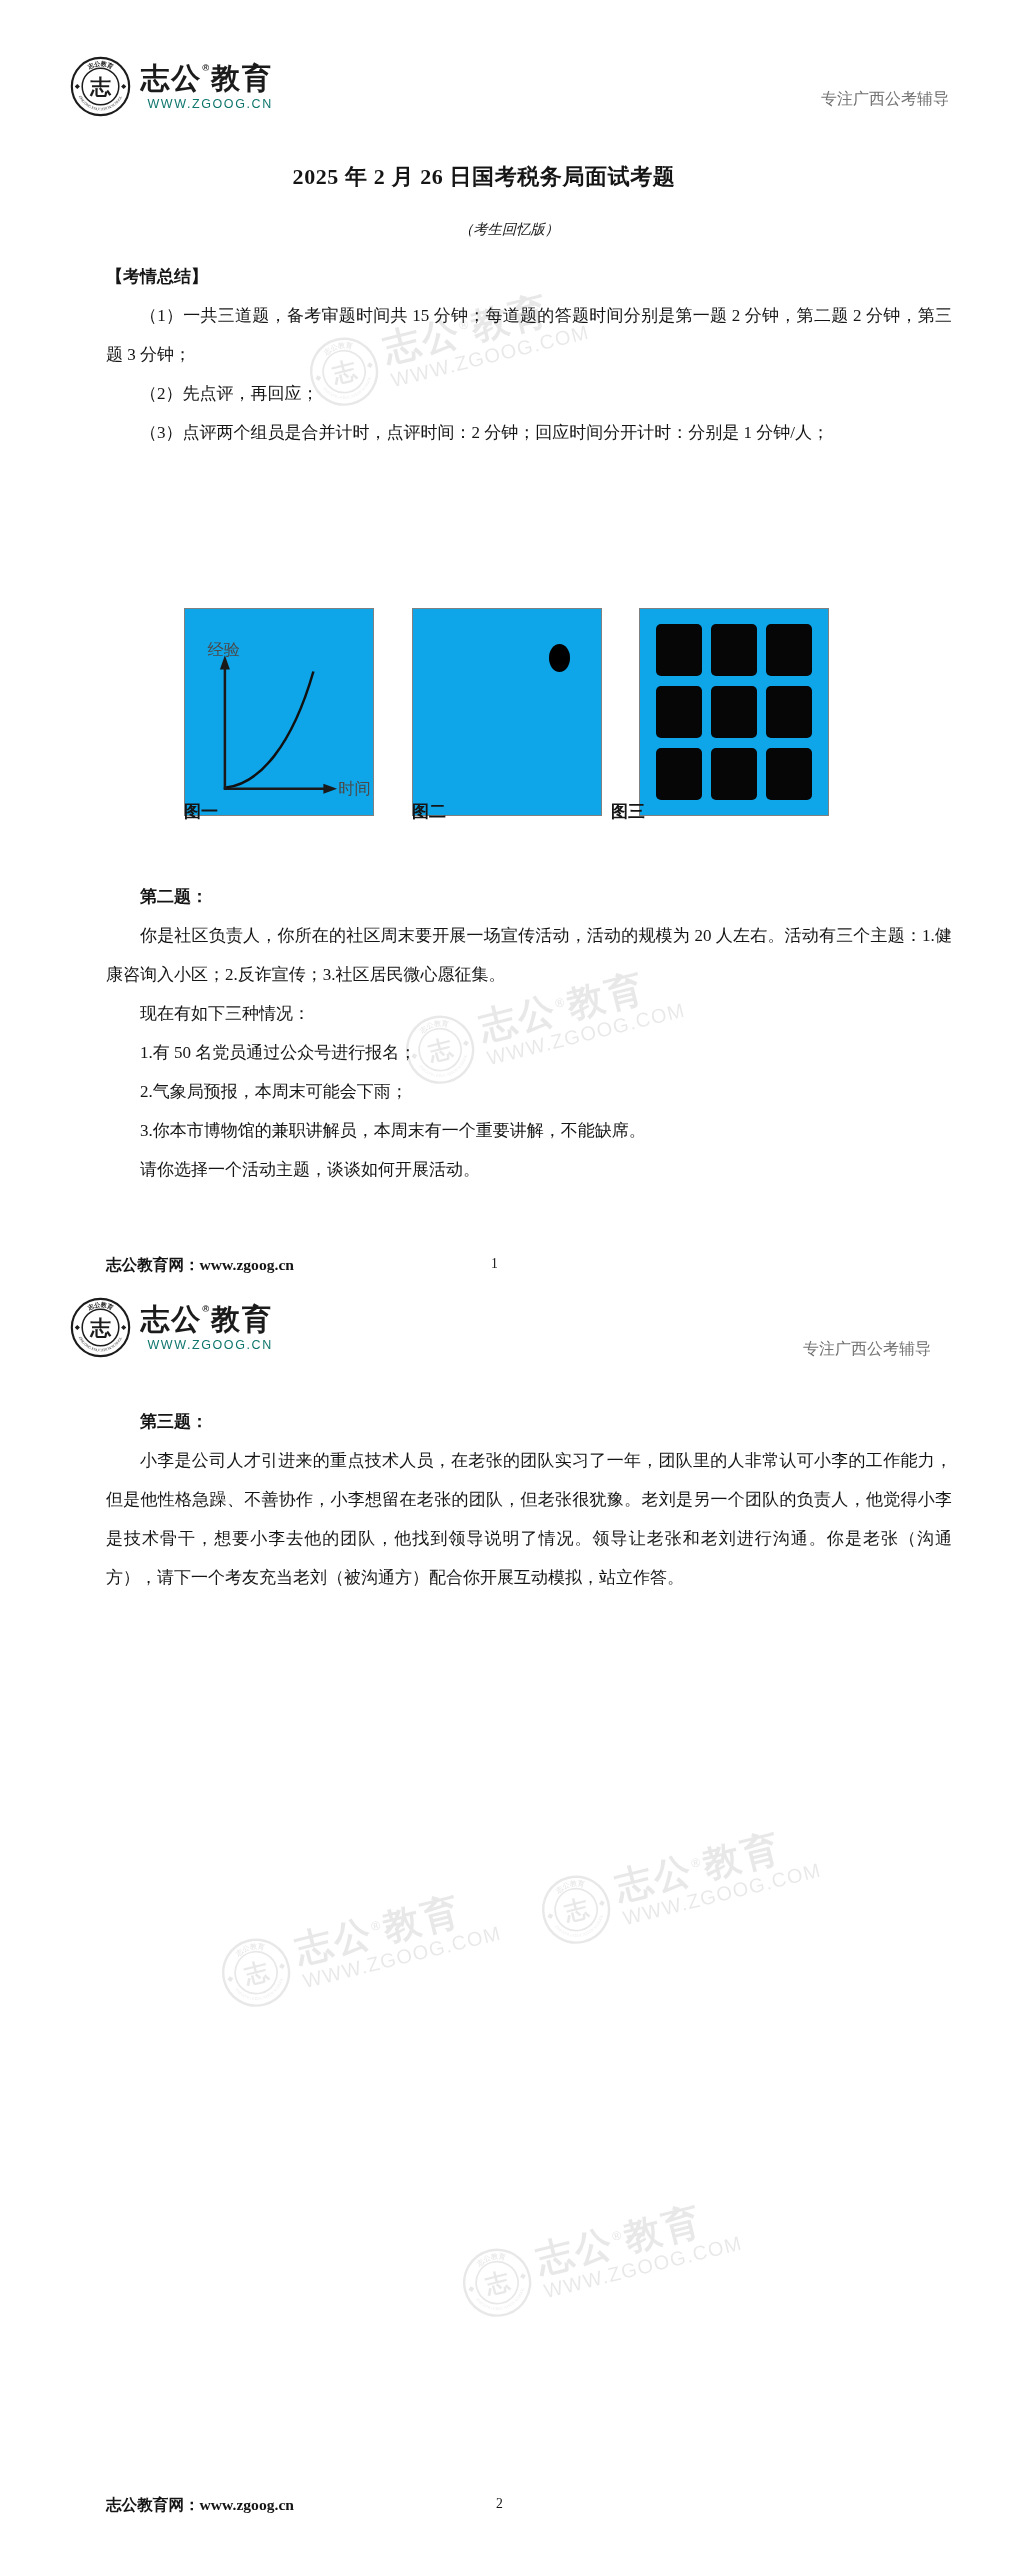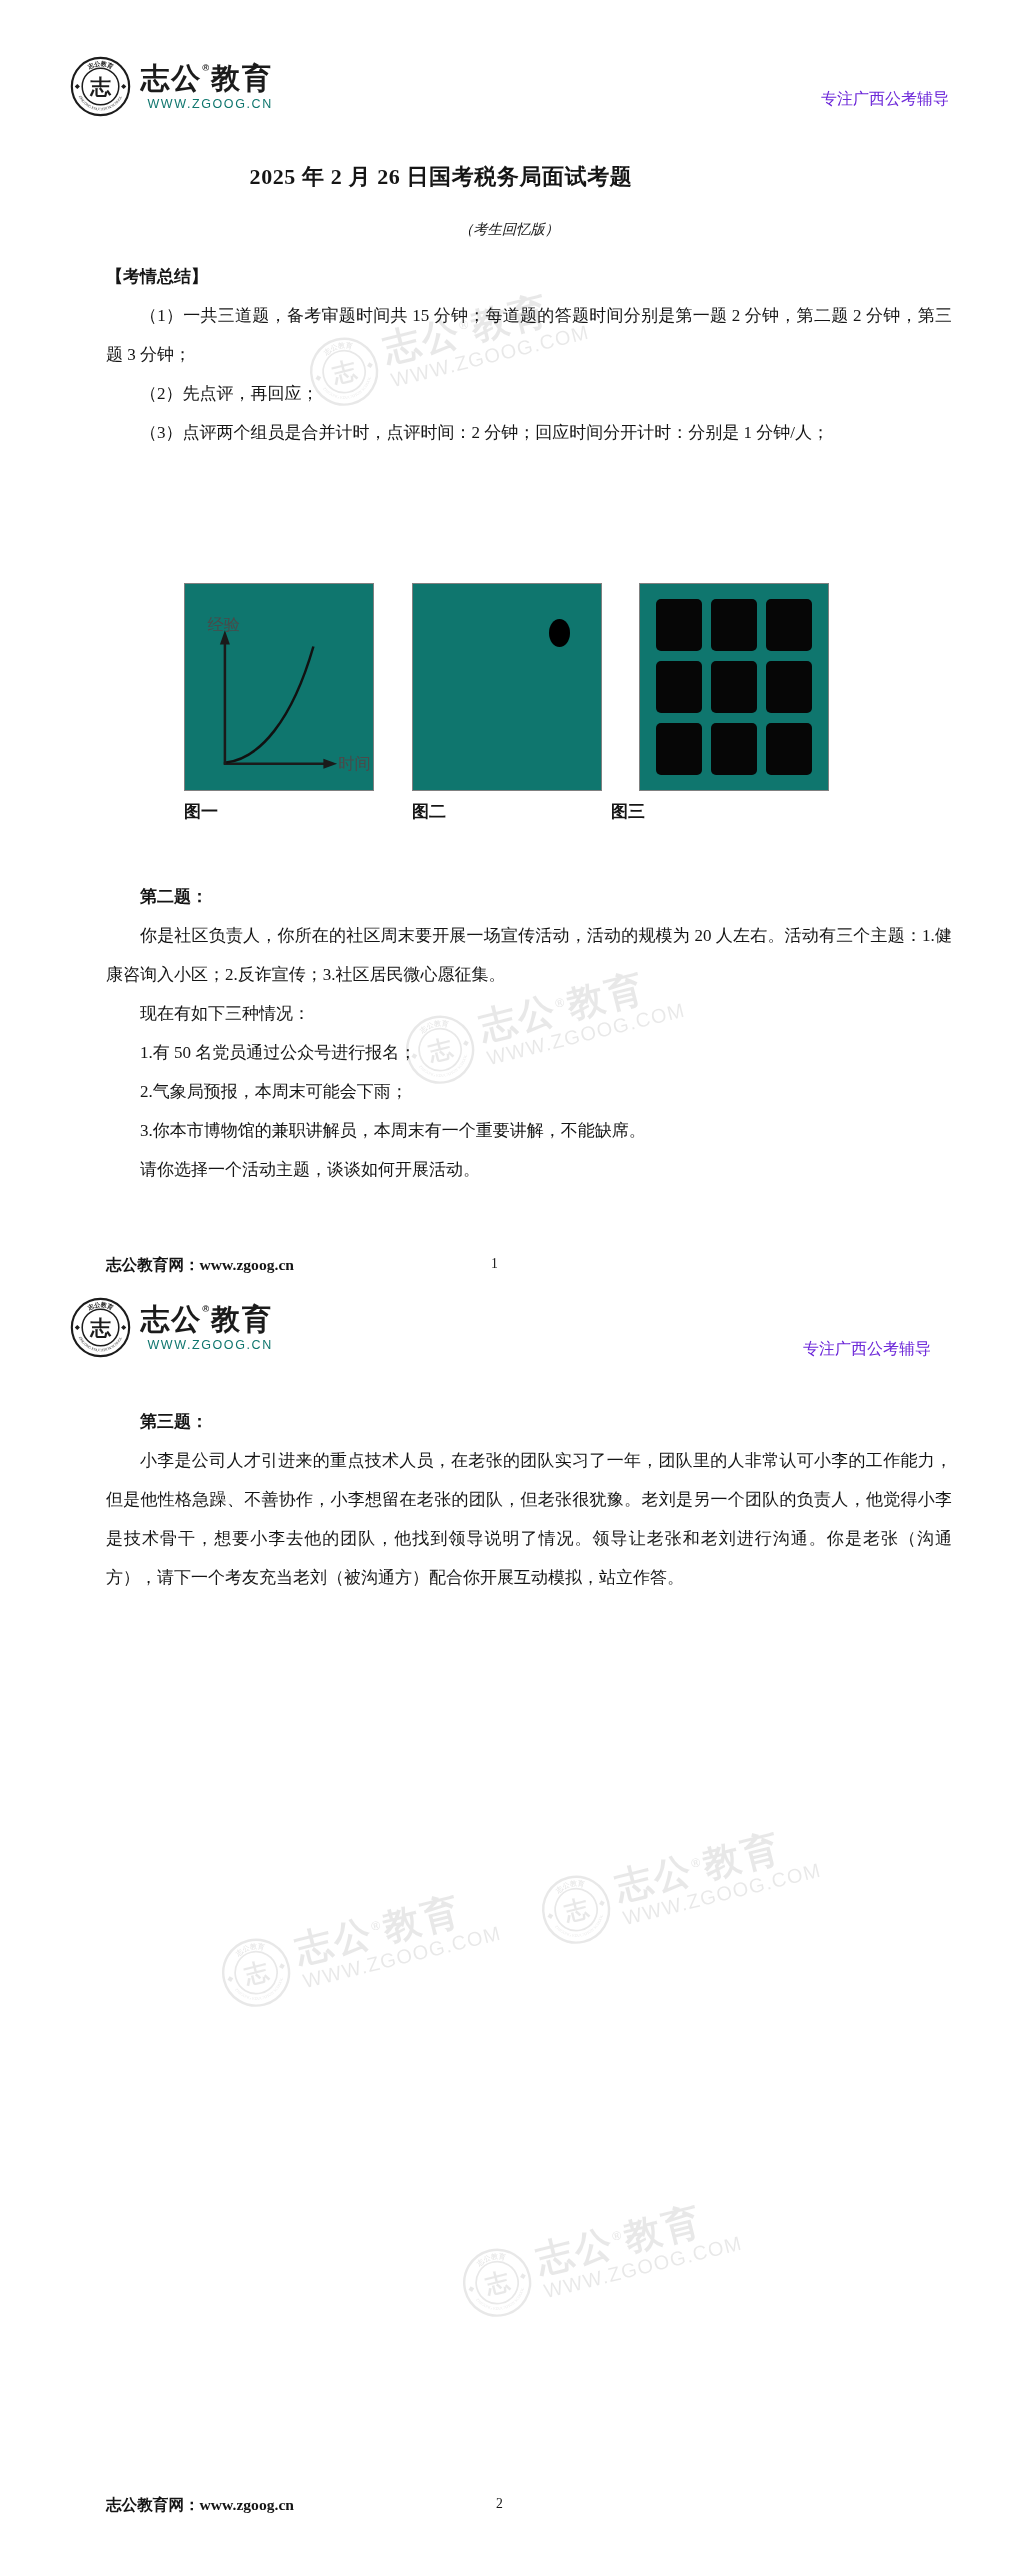--- a/index.html
+++ b/index.html
@@ -15,33 +15,33 @@
   .wm-name{font-size:37px;font-weight:bold;letter-spacing:2.5px;line-height:1;}
   .wm-name sup{font-size:12.5px;}
   .wm-site{font-size:20px;letter-spacing:1.2px;margin-top:3.7px;line-height:1;}
   
   .brand{position:absolute;left:70px;display:flex;align-items:center;z-index:2;}
   .brand-seal{width:61px;height:61px;color:#1c1c1c;flex:0 0 auto;}
   .wordmark{margin-left:9.4px;font-family:"Liberation Sans","DejaVu Sans",sans-serif;}
   .wordmark-name{font-size:29px;font-weight:bold;letter-spacing:1.9px;color:#1b1b1b;line-height:1.05;white-space:nowrap;}
   .wordmark-name sup{font-size:9.4px;vertical-align:top;}
   .wordmark-site{font-size:12.5px;letter-spacing:1.6px;color:#0f766e;margin-top:4.4px;line-height:1;text-align:right;}
-  .tagline{position:absolute;font-size:16px;color:#6d28d9;z-index:2;white-space:nowrap;}
+  .tagline{position:absolute;font-size:16px;color:#737373;z-index:2;white-space:nowrap;}
   
   .doc-title{position:absolute;left:0;width:882px;top:162px;text-align:center;
-    font-size:22px;font-weight:bold;letter-spacing:0.6px;z-index:2;}
+    font-size:22px;font-weight:bold;letter-spacing:0.6px;z-index:2;padding-left:43px;}
   .doc-subtitle{position:absolute;left:0;width:1018px;top:220px;text-align:center;font-size:14.3px;z-index:2;font-style:italic;}
   .textblock{position:absolute;left:106px;width:846px;font-size:17px;line-height:39px;
     text-align:justify;z-index:1;}
   .textblock p,.textblock h3{margin:0;padding:0;font-size:17px;}
   .textblock h3{font-weight:bold;}
   .indent{text-indent:2em;}
   
-  .figbox{position:absolute;top:583px;width:190px;height:208px;border:1.2px solid #808080;
-    box-sizing:border-box;background:#0f766e;z-index:1;}
+  .figbox{position:absolute;top:608px;width:190px;height:208px;border:1.2px solid #808080;
+    box-sizing:border-box;background:#0ea5e9;z-index:1;}
   .figlabel{position:absolute;top:800px;width:190px;text-align:left;font-size:17px;font-weight:bold;z-index:1;}
   .dot{position:absolute;left:136px;top:35px;width:21px;height:28px;background:#000;border-radius:50%;}
   .grid9{width:100%;height:100%;box-sizing:border-box;padding:15px 16px;display:grid;
     grid-template-columns:repeat(3,1fr);grid-template-rows:repeat(3,1fr);gap:10px 9.4px;}
   .grid9 div{background:#060606;border-radius:5px;}
   
   .footer-site{position:absolute;left:106px;font-size:15.6px;font-weight:bold;z-index:2;white-space:nowrap;}
   .pagenum{position:absolute;font-size:13.7px;z-index:2;}
 </style>
 </head>

